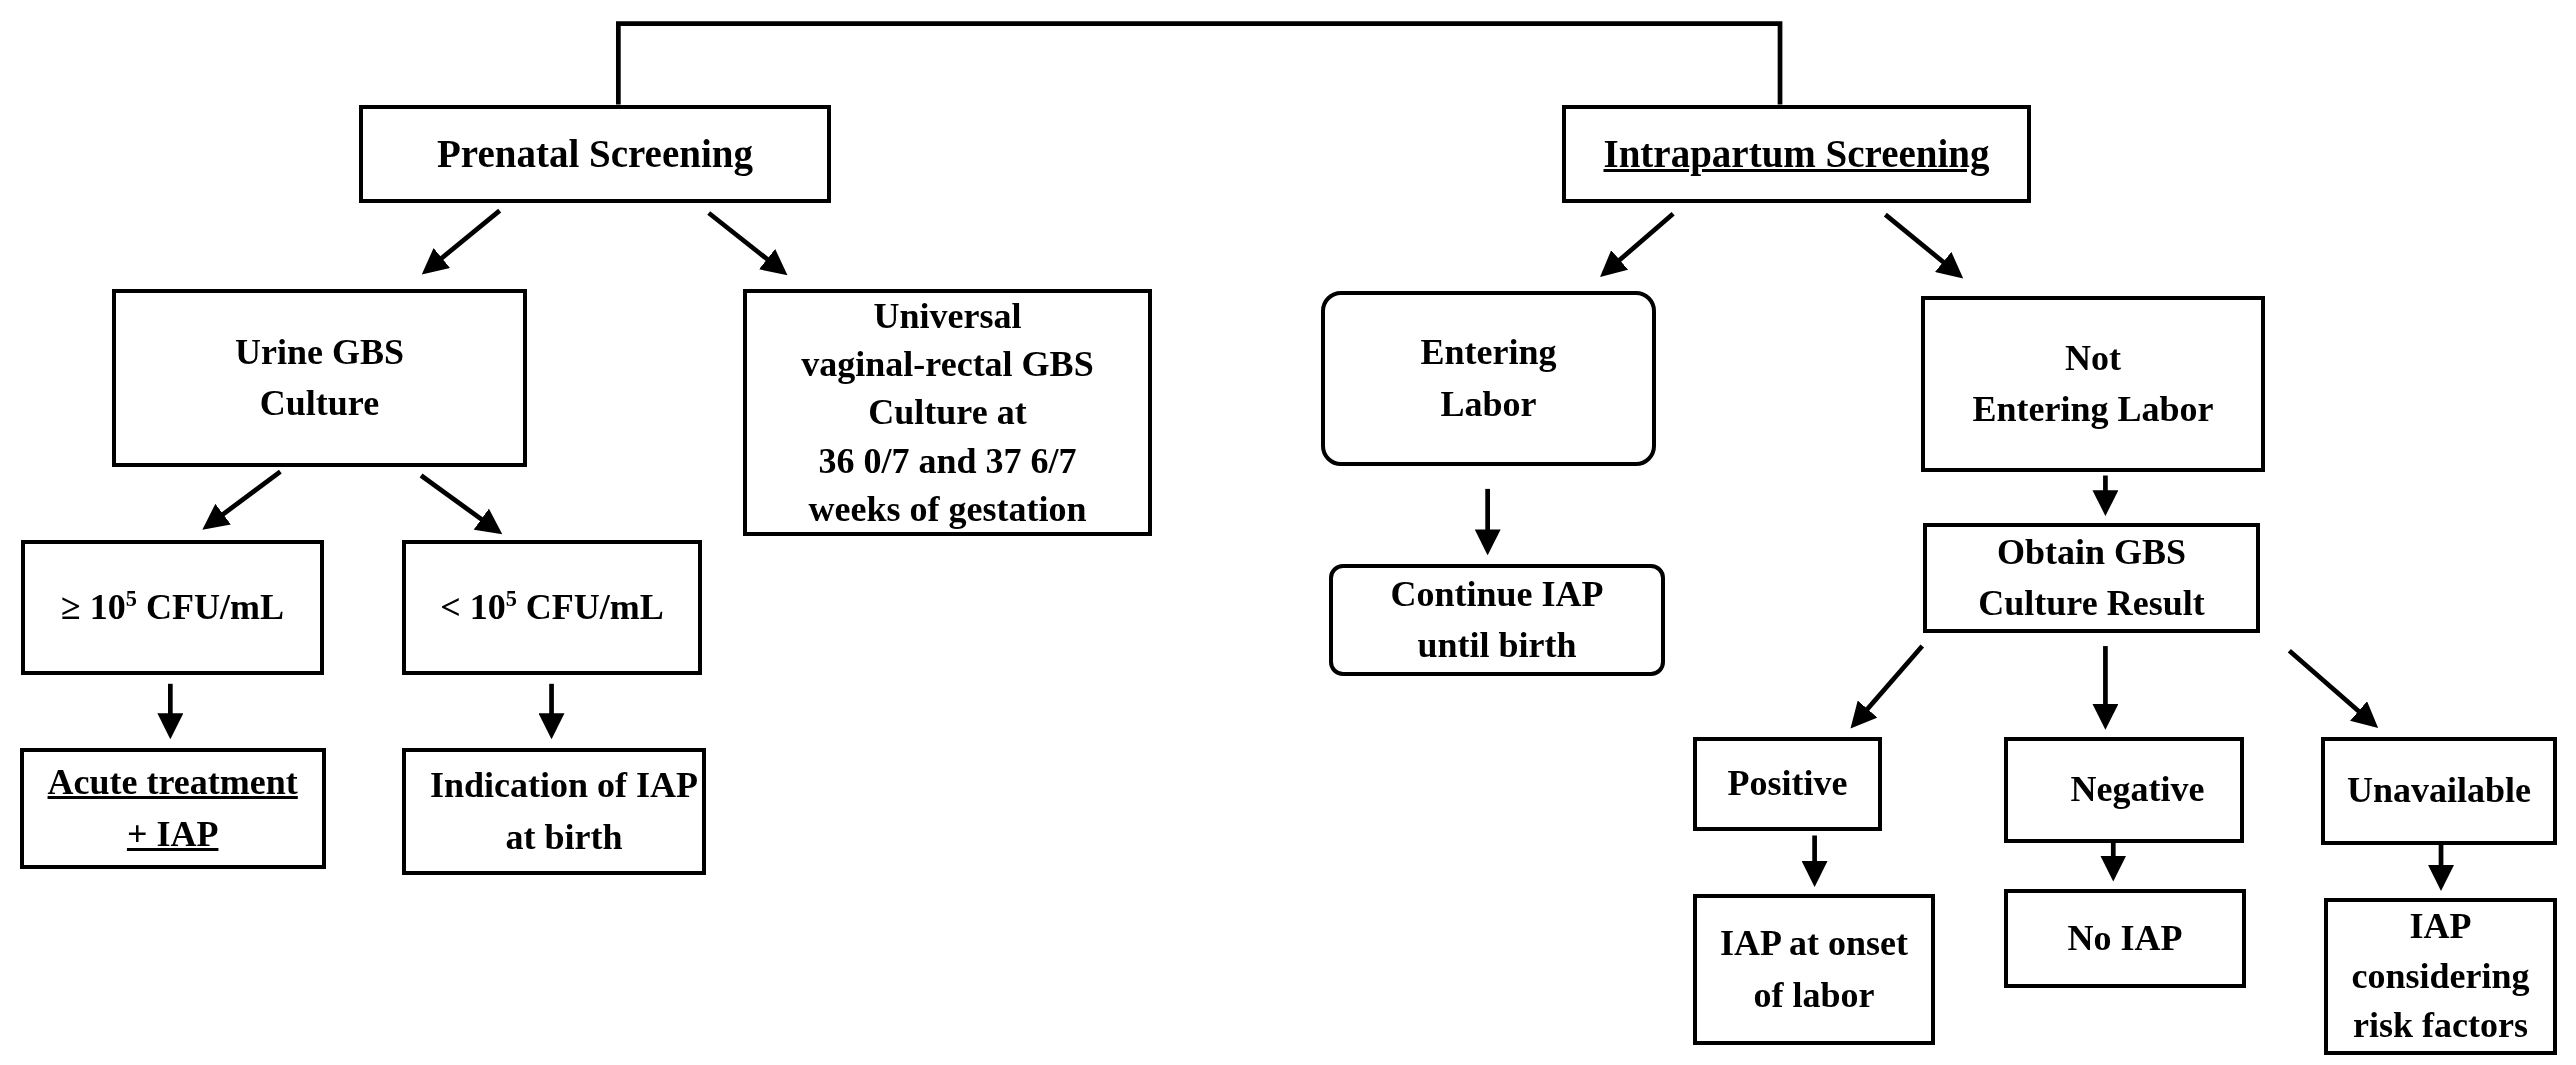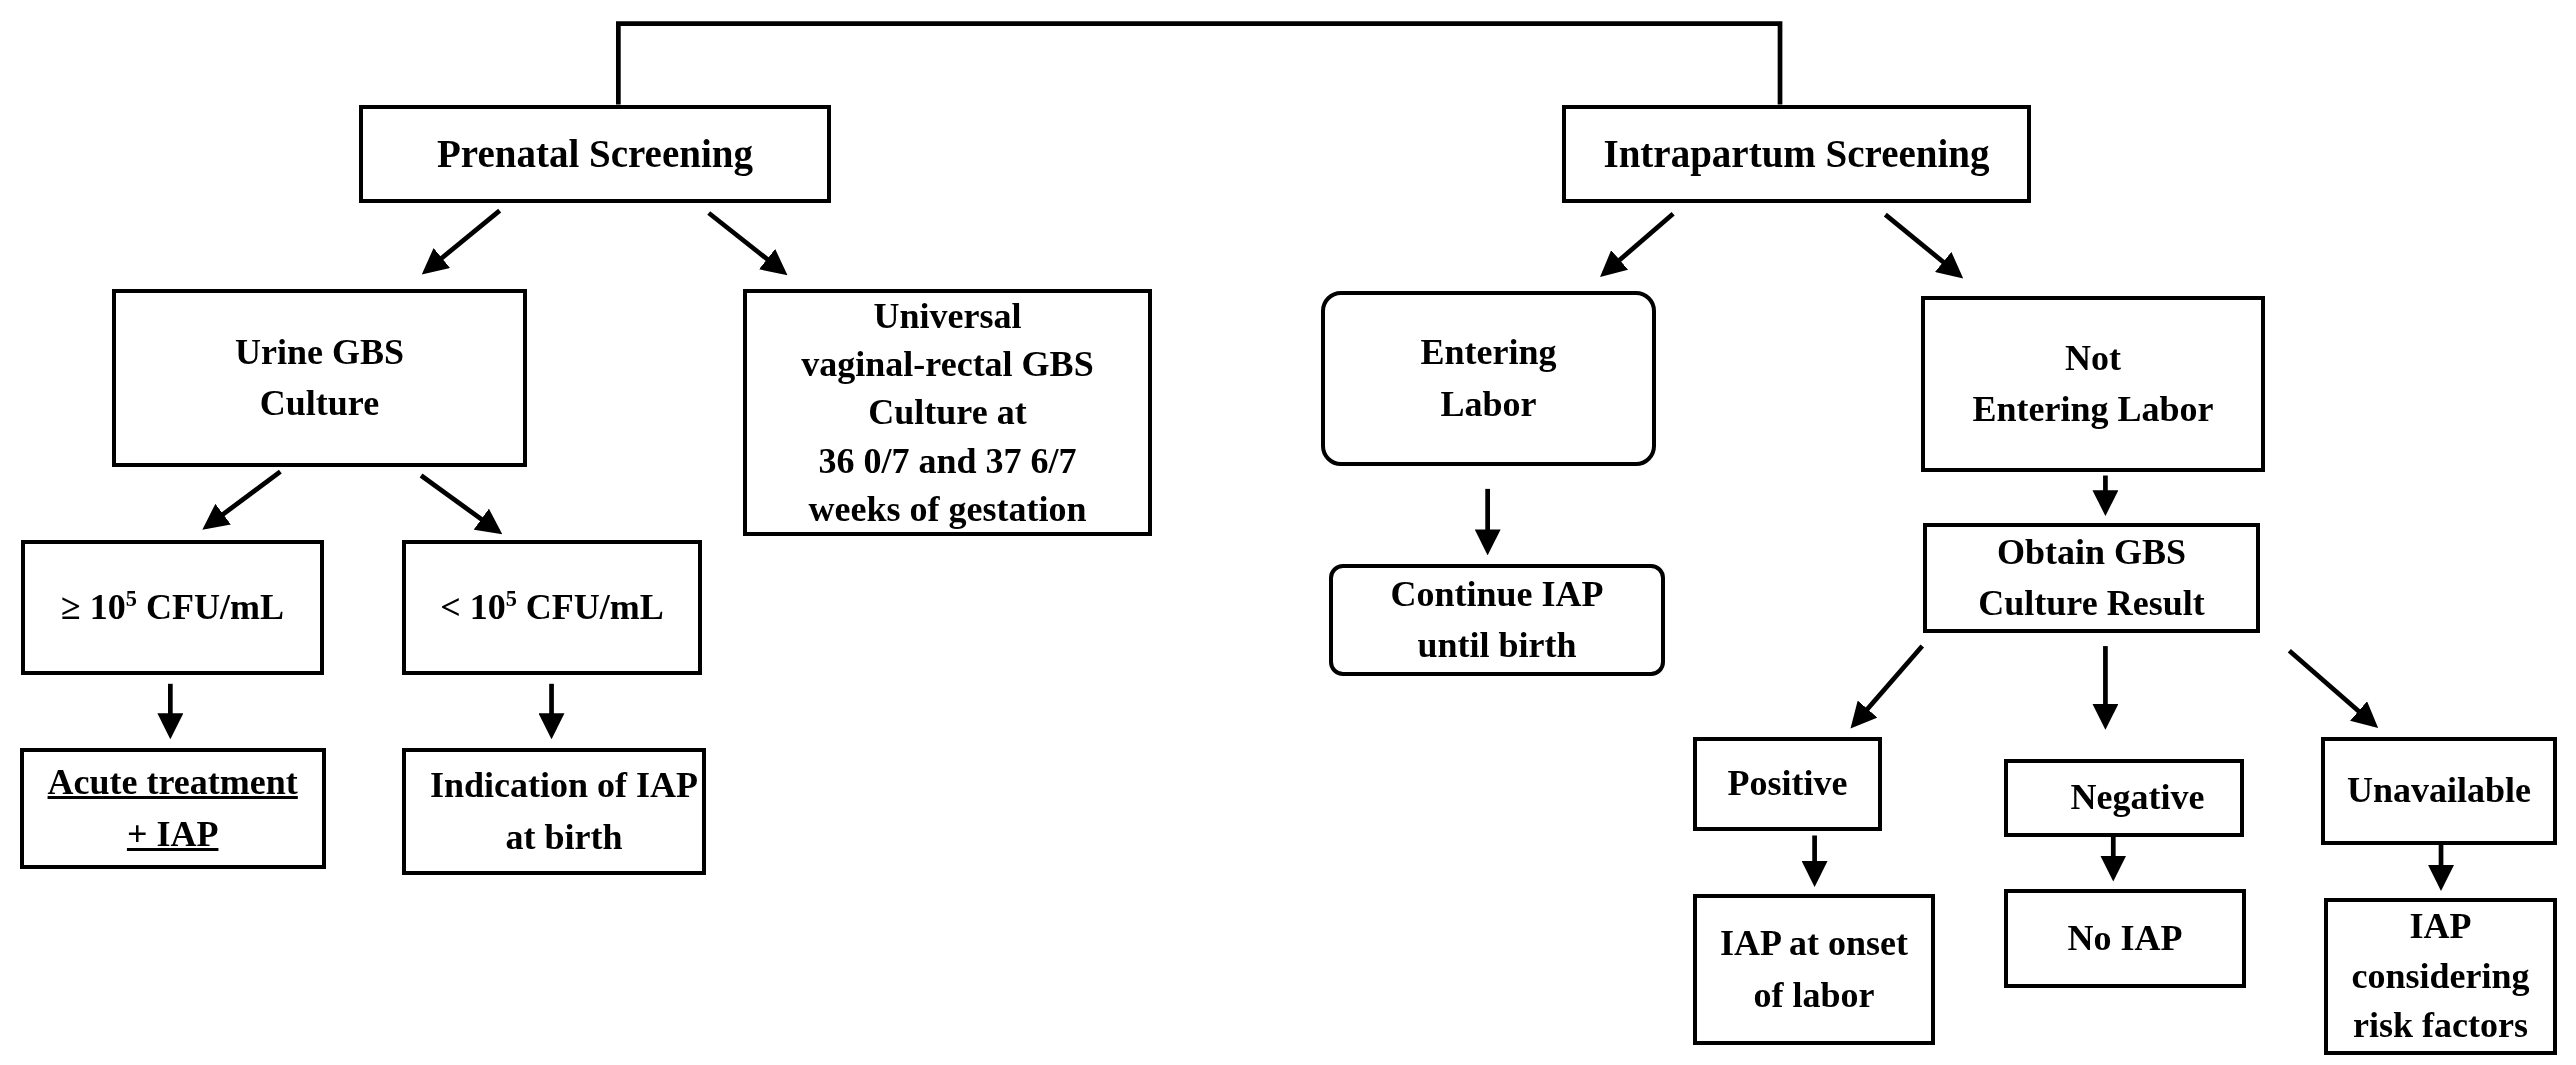--- a/index.html
+++ b/index.html
@@ -39,33 +39,33 @@
     white-space: nowrap;
   }
   .node sup {
     font-size: 62%;
     line-height: 0;
     vertical-align: super;
   }
   .toprow { font-size: 39px; }
 
   #n-prenatal     { left: 359px;  top: 105px;  width: 472px; height: 98px; text-align: right; }
-  #n-intrapartum  { left: 1562px; top: 105px;  width: 469px; height: 98px; }
+  #n-intrapartum  { left: 1562px; top: 105px;  width: 469px; height: 98px; text-decoration: underline; }
   #n-urine        { left: 112px;  top: 289px;  width: 415px; height: 178px; }
   #n-universal    { left: 743px;  top: 289px;  width: 409px; height: 247px; line-height: 1.34; }
   #n-entering     { left: 1321px; top: 291px;  width: 335px; height: 175px; border-radius: 20px; }
   #n-notentering  { left: 1921px; top: 296px;  width: 344px; height: 176px; }
   #n-gte          { left: 21px;   top: 540px;  width: 303px; height: 135px; }
   #n-lt           { left: 402px;  top: 540px;  width: 300px; height: 135px; }
   #n-acute        { left: 19.7px;   top: 748px;  width: 306px; height: 121px; text-decoration: underline; }
   #n-indication   { left: 402px;  top: 748px;  width: 304px; height: 127px; padding-left: 20px; }
   #n-continue     { left: 1329px; top: 564px;  width: 336px; height: 112px; border-radius: 14px; }
   #n-obtain       { left: 1923px; top: 523px;  width: 337px; height: 110px; }
   #n-positive     { left: 1693px; top: 737px;  width: 189px; height: 94px; }
-  #n-negative     { left: 2004px; top: 759px;  width: 240px; height: 78px; padding-left: 27px; }
+  #n-negative     { left: 2004px; top: 737px;  width: 240px; height: 106px; padding-left: 27px; }
   #n-unavailable  { left: 2321px; top: 737px;  width: 236px; height: 108px; }
   #n-iaponset     { left: 1693px; top: 894px; width: 242px; height: 151px; }
   #n-noiap        { left: 2004px; top: 889px; width: 242px; height: 99px; }
   #n-iaprisk      { left: 2324px; top: 898px; width: 233px; height: 157px; line-height: 1.38; }
 
   .wire {
     stroke: #000000;
     stroke-width: 6;
     fill: none;
   }

